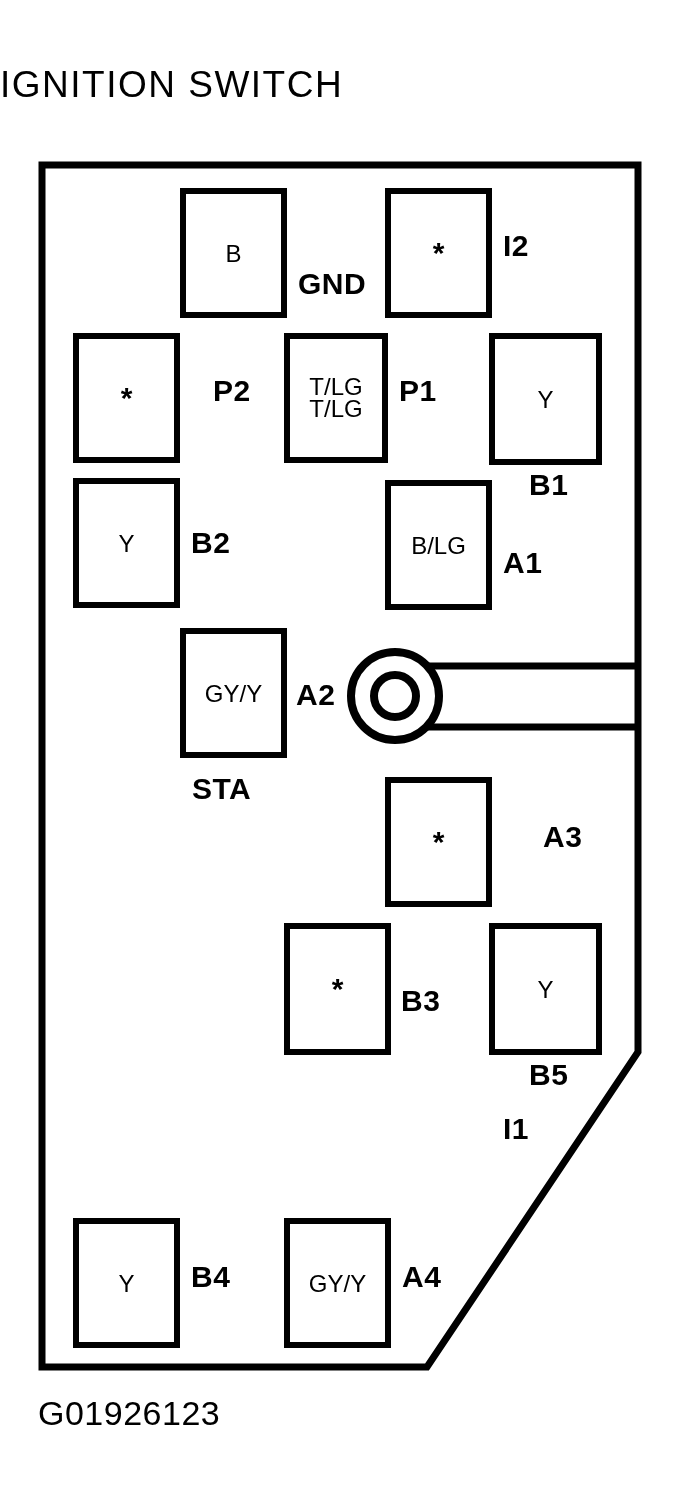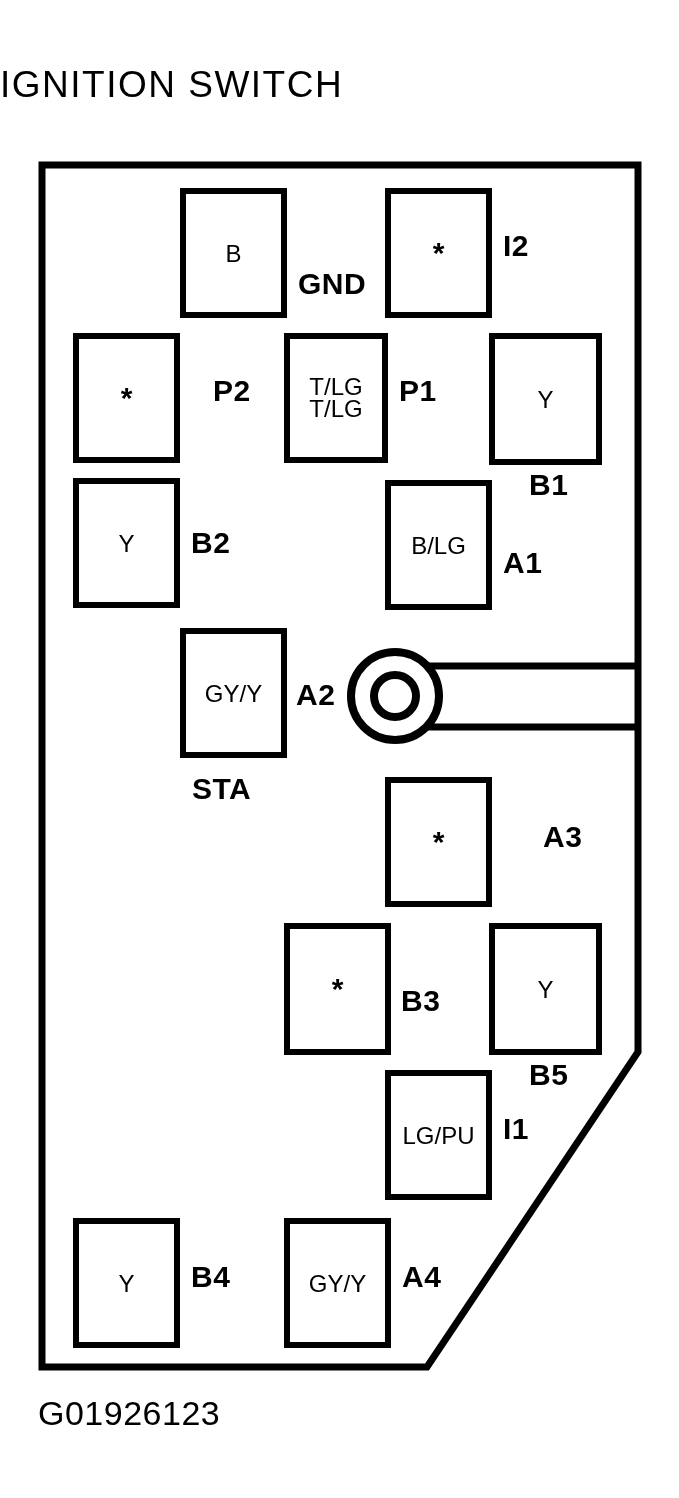--- a/index.html
+++ b/index.html
@@ -166,23 +166,20 @@
   <div class="pin" style="left:284px; top:923px; width:107px; height:132px;">
     <span class="pin-wire star">*</span>
   </div>
   <div class="pin-label" style="left:401px; top:972px;margin-top:12px;">B3</div>
 
   <div class="pin" style="left:489px; top:923px; width:113px; height:132px;">
     <span class="pin-wire">Y</span>
   </div>
   <div class="pin-label" style="left:529px; top:1058px;">B5</div>
 
-  <div class="pin" style="left:385px; top:1070px; width:107px; height:130px;">
-    <span class="pin-wire">LG/PU</span>
-  </div>
   <div class="pin-label" style="left:503px; top:1112px;">I1</div>
 
   <div class="pin" style="left:73px; top:1218px; width:107px; height:130px;">
     <span class="pin-wire">Y</span>
   </div>
   <div class="pin-label" style="left:191px; top:1260px;">B4</div>
 
   <div class="pin" style="left:284px; top:1218px; width:107px; height:130px;">
     <span class="pin-wire">GY/Y</span>
   </div>

